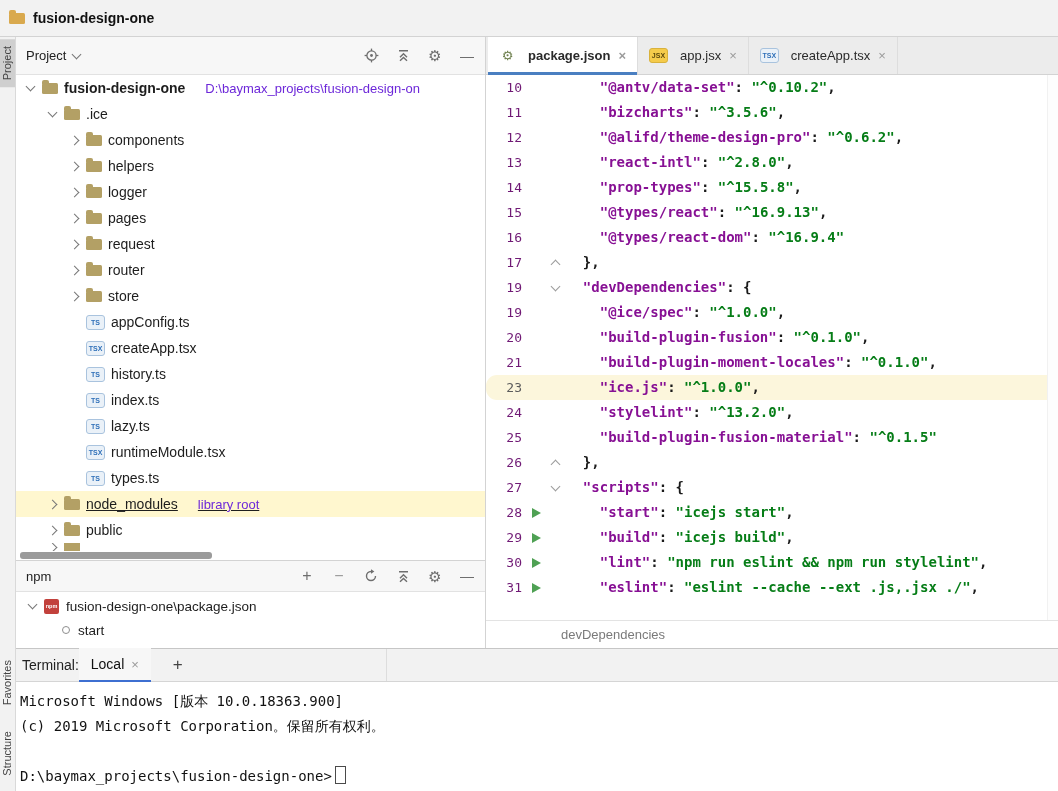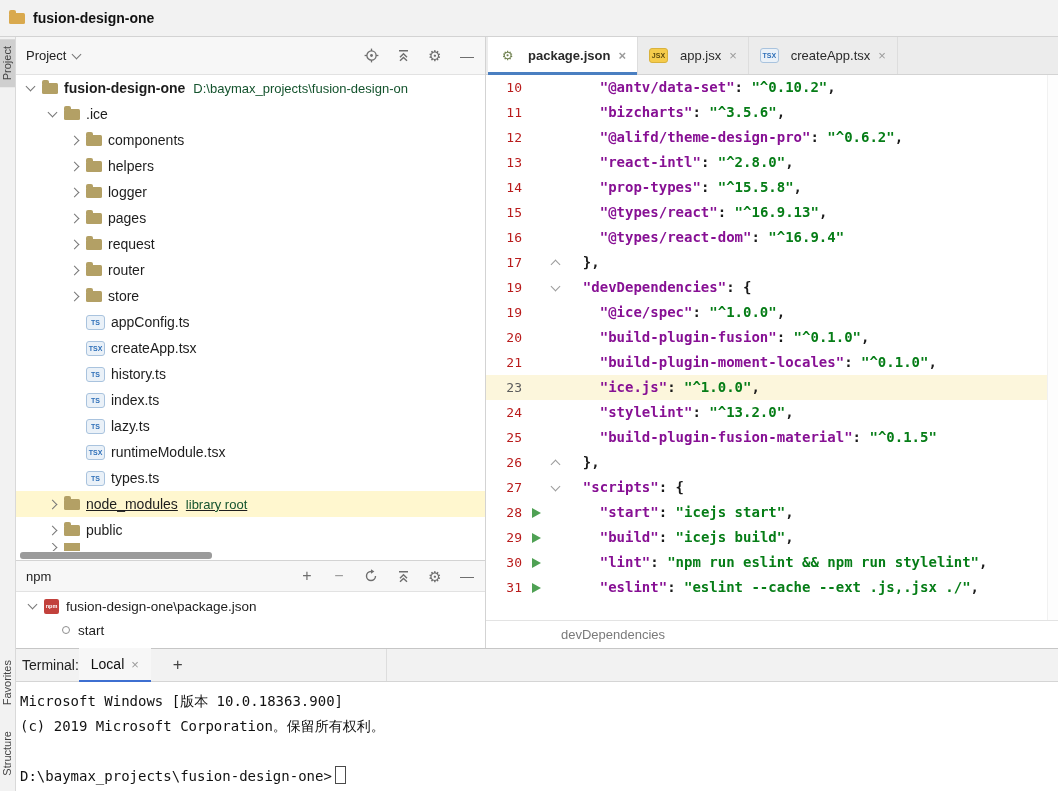--- a/index.html
+++ b/index.html
@@ -31,21 +31,21 @@
   .tree-row{height:26px;display:flex;align-items:center;white-space:nowrap;}
   .tree-row.selected{background:#FFF7CF;text-decoration:underline;}
   .tree-row.partial{height:9px;overflow:hidden;}
   .arrow{width:16px;flex:0 0 16px;display:inline-flex;justify-content:center;align-items:center;margin-right:4px;}
   .chev{display:inline-block;width:6px;height:6px;border-right:1.7px solid #767676;border-bottom:1.7px solid #767676;}
   .chev.d{transform:rotate(45deg);margin-top:-3px;}
   .chev.r{transform:rotate(-45deg);}
   .chev.u{transform:rotate(-135deg);margin-top:4px;}
   .lbl{color:#1d1d1d;}
   .lbl.b{font-weight:bold;}
-  .path,.note{color:#14532d;margin-left:8px;font-size:13px;}
+  .path,.note{color:#6d28d9;margin-left:20px;font-size:13px;}
   .fic{width:17px;height:13px;flex:0 0 17px;border-radius:3px;font-size:7px;font-weight:bold;display:inline-flex;align-items:center;justify-content:center;margin-right:6px;letter-spacing:0;}
   .fic-ts,.fic-tsx{background:#EAF1F8;border:1px solid #A9C3DE;color:#2E6FB8;}
   .fic-jsx{background:#F5CB4B;border:1px solid #D9B23C;color:#5E4A0E;}
   .fic-pkg{font-size:13px;color:#6F804F;width:16px;}
   .hscroll{height:9px;flex:0 0 9px;position:relative;background:#fff;}
   .hscroll .thumb{position:absolute;left:4px;top:1px;width:192px;height:7px;background:#9b9b9b;border-radius:3px;}
   
   .npm-panel{height:87px;display:flex;flex-direction:column;background:#fff;}
   .npm-panel .panel-header{height:30px;flex:0 0 30px;}
   .npm-tree{padding-top:2px;font-size:13.5px;}
@@ -54,22 +54,22 @@
   .dot{width:6px;height:6px;flex:0 0 6px;border:1.6px solid #8E8E8E;border-radius:50%;margin-right:8px;}
   
   .editor-col{flex:1;min-width:0;display:flex;flex-direction:column;background:#fff;}
   .tabs{height:37px;flex:0 0 37px;background:#ECECEC;border-bottom:1px solid #D3D3D3;display:flex;align-items:stretch;padding-left:2px;}
   .tab{position:relative;display:flex;align-items:center;gap:6px;padding:0 11px;font-size:13px;color:#2b2b2b;border-right:1px solid #DDDDDD;cursor:default;}
   .tab.active{background:#fff;font-weight:bold;}
   .tab.active::after{content:"";position:absolute;left:0;right:0;bottom:-1px;height:3px;background:#4A7FC1;}
   .tab .close{color:#9a9a9a;font-size:13px;margin-left:2px;}
   .code-wrap{flex:1;min-height:0;position:relative;overflow:hidden;font-family:"DejaVu Sans Mono","Liberation Mono",monospace;font-size:14px;font-weight:bold;}
   .code-line{height:25px;line-height:25px;display:flex;align-items:center;white-space:pre;}
-  .code-line.hl{background:#FCF6DC;}
-  .gut-num{width:36px;flex:0 0 36px;text-align:right;color:#b91c1c;font-size:13px;font-weight:normal;padding-right:2px;}
+  .code-line.hl{background:#FCF6DC;border-radius:11px;}
+  .gut-num{width:36px;flex:0 0 36px;text-align:right;color:#701a75;font-size:13px;font-weight:normal;padding-right:2px;}
   .code-line.hl .gut-num{color:#5c5c5c;}
   .gut-run{width:24px;flex:0 0 24px;display:flex;justify-content:center;align-items:center;}
   .gut-fold{width:14px;flex:0 0 14px;display:flex;justify-content:center;align-items:center;}
   .gut-fold .chev{border-color:#9B9B9B;width:6px;height:6px;}
   .run-tri{width:0;height:0;border-left:9px solid #4FA154;border-top:5.5px solid transparent;border-bottom:5.5px solid transparent;}
   .code-text{padding-left:4px;}
   .tk-p{color:#1a1a1a;}
   .tk-k{color:#871094;}
   .tk-s{color:#067D17;}
   .vscroll{position:absolute;top:0;right:0;width:10px;height:100%;border-left:1px solid #F1F1F1;background:#FDFDFD;}

